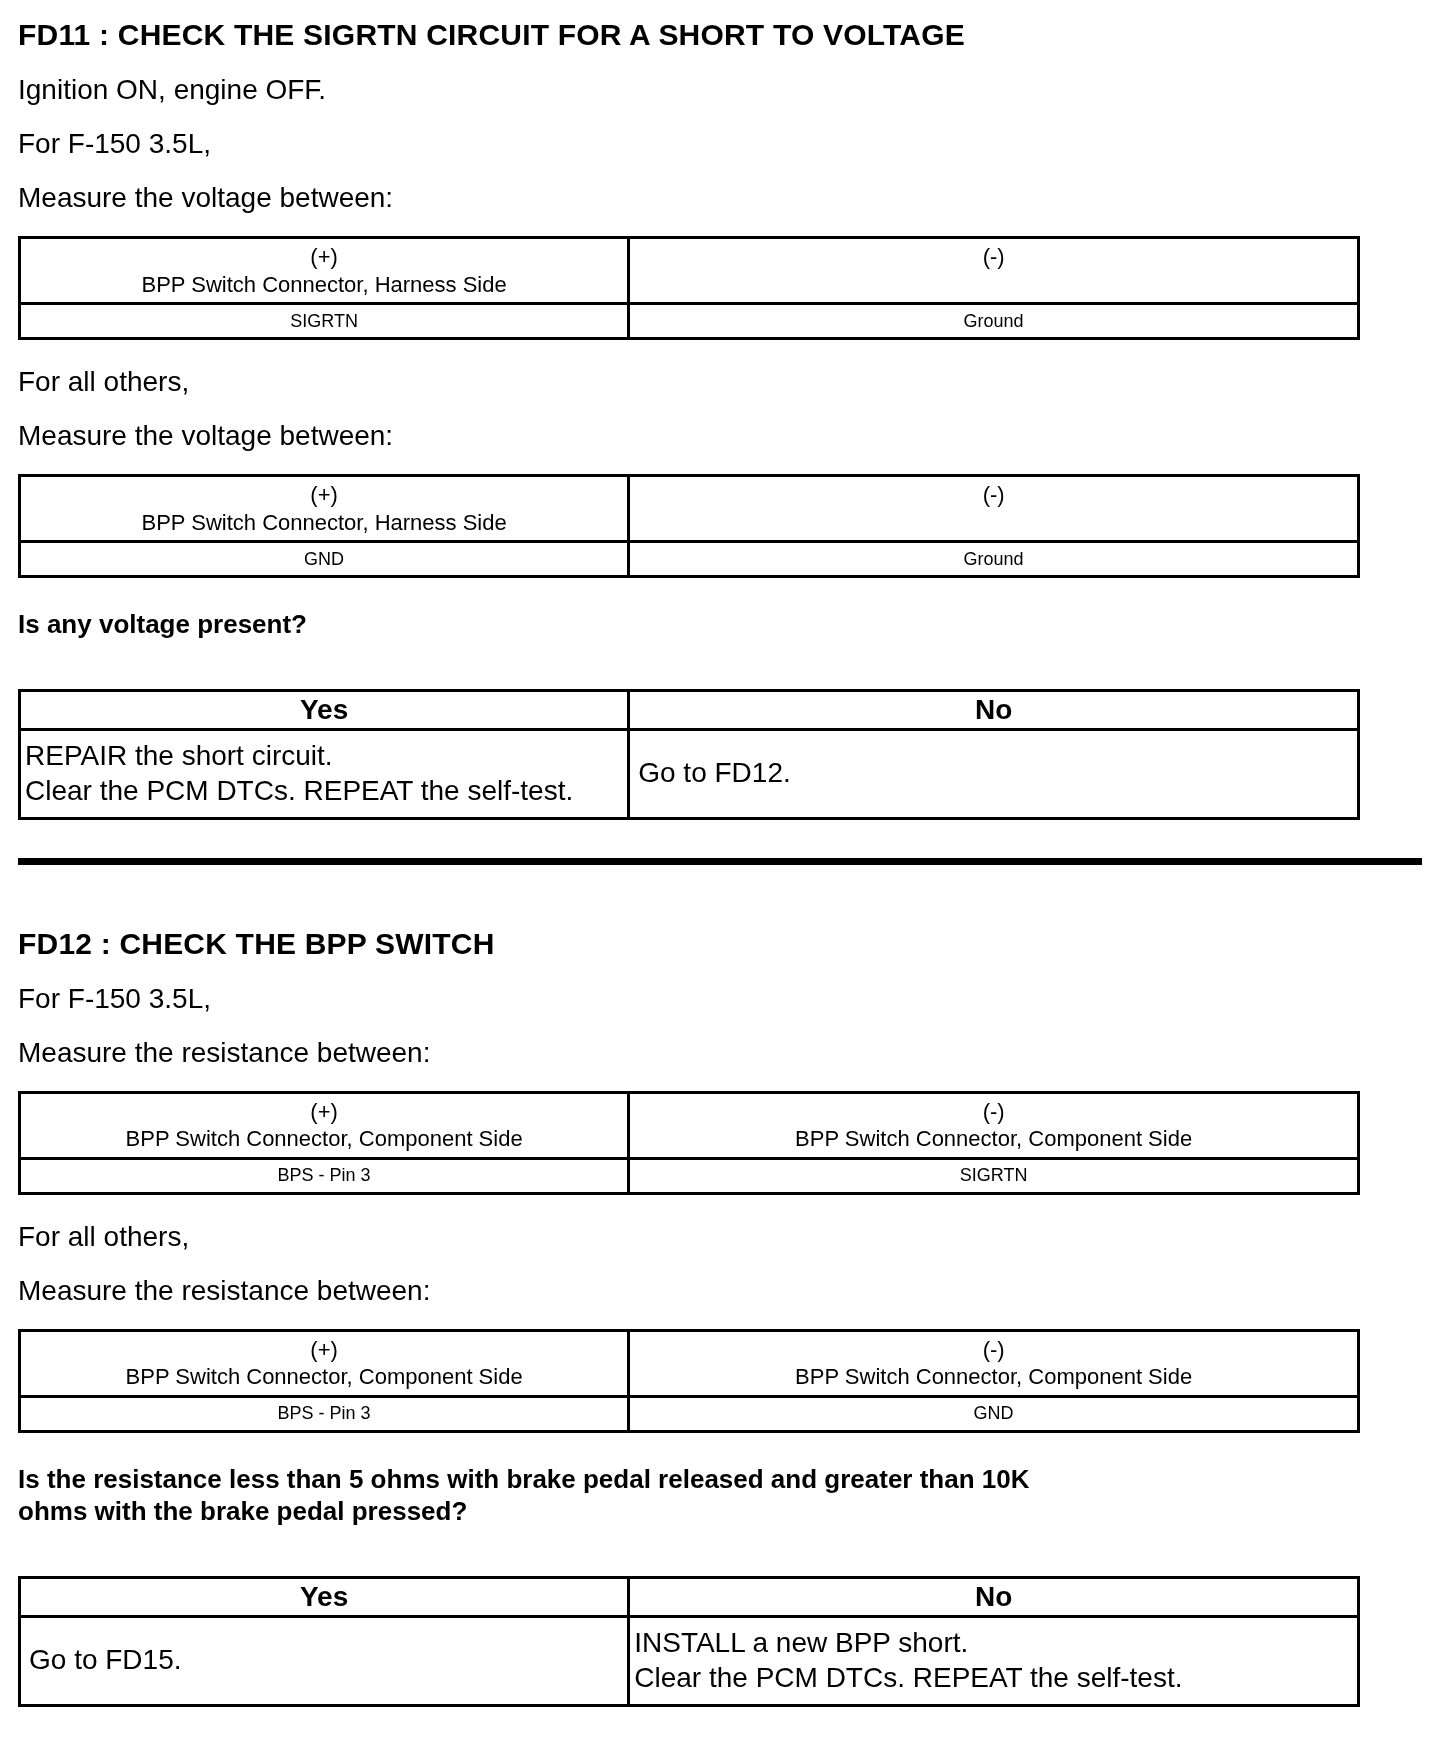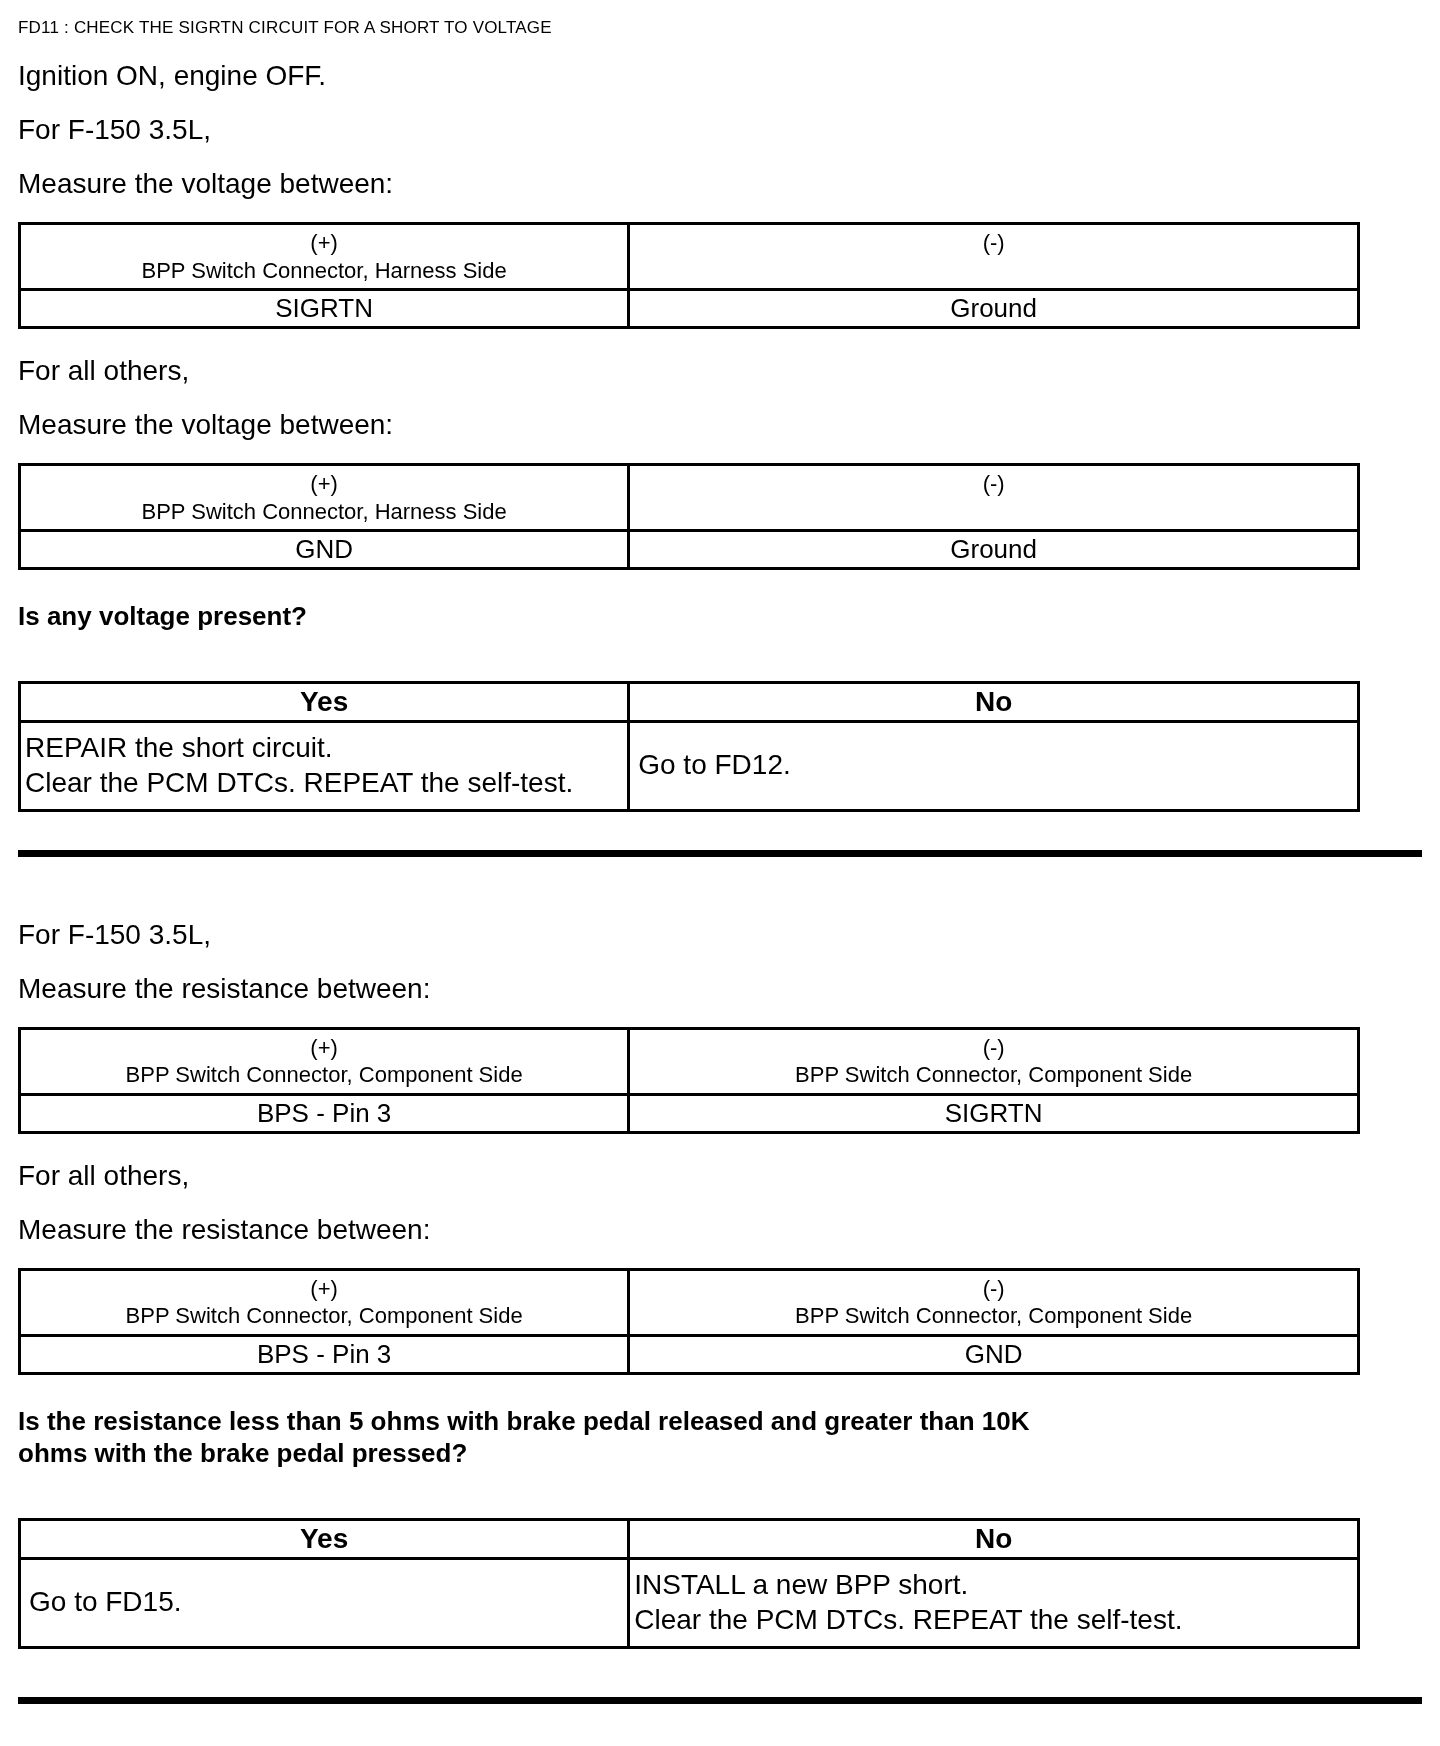--- a/index.html
+++ b/index.html
@@ -10,22 +10,22 @@
     font-family: "Liberation Sans", "DejaVu Sans", sans-serif;
   }
   .page {
     width: 1440px;
     min-height: 1746px;
     box-sizing: border-box;
     padding: 12px 18px 24px 18px;
     background: #ffffff;
   }
   .title {
-    font-size: 17px;
-    font-weight: normal;
+    font-size: 30px;
+    font-weight: bold;
     margin: 6px 0 20px 0;
     letter-spacing: 0.2px;
   }
   .body-line {
     font-size: 28px;
     margin: 22px 0;
   }
   .question {
     font-size: 26px;
     font-weight: bold;
@@ -48,21 +48,21 @@
 
   
   table.meas th {
     font-weight: normal;
     font-size: 22px;
     text-align: center;
     padding-top: 4px;
     padding-bottom: 4px;
   }
   table.meas td {
-    font-size: 26px;
+    font-size: 18px;
     text-align: center;
     height: 28px;
     vertical-align: middle;
   }
   .hline { line-height: 1.25; min-height: 4px; }
 
   
   table.decision {
     margin-top: 44px;
   }
@@ -171,20 +171,21 @@
           </td>
           <td class="center-text">Go to FD12.</td>
         </tr>
       </tbody>
     </table>
   </section>
 
   <div class="rule"></div>
 
   <section>
+    <div class="title">FD12 : CHECK THE BPP SWITCH</div>
 
     <p class="body-line">For F-150 3.5L,</p>
     <p class="body-line">Measure the resistance between:</p>
 
     <table class="meas">
       <colgroup>
           <col class="left-col">
           <col class="right-col">
         </colgroup>
       <tbody>

